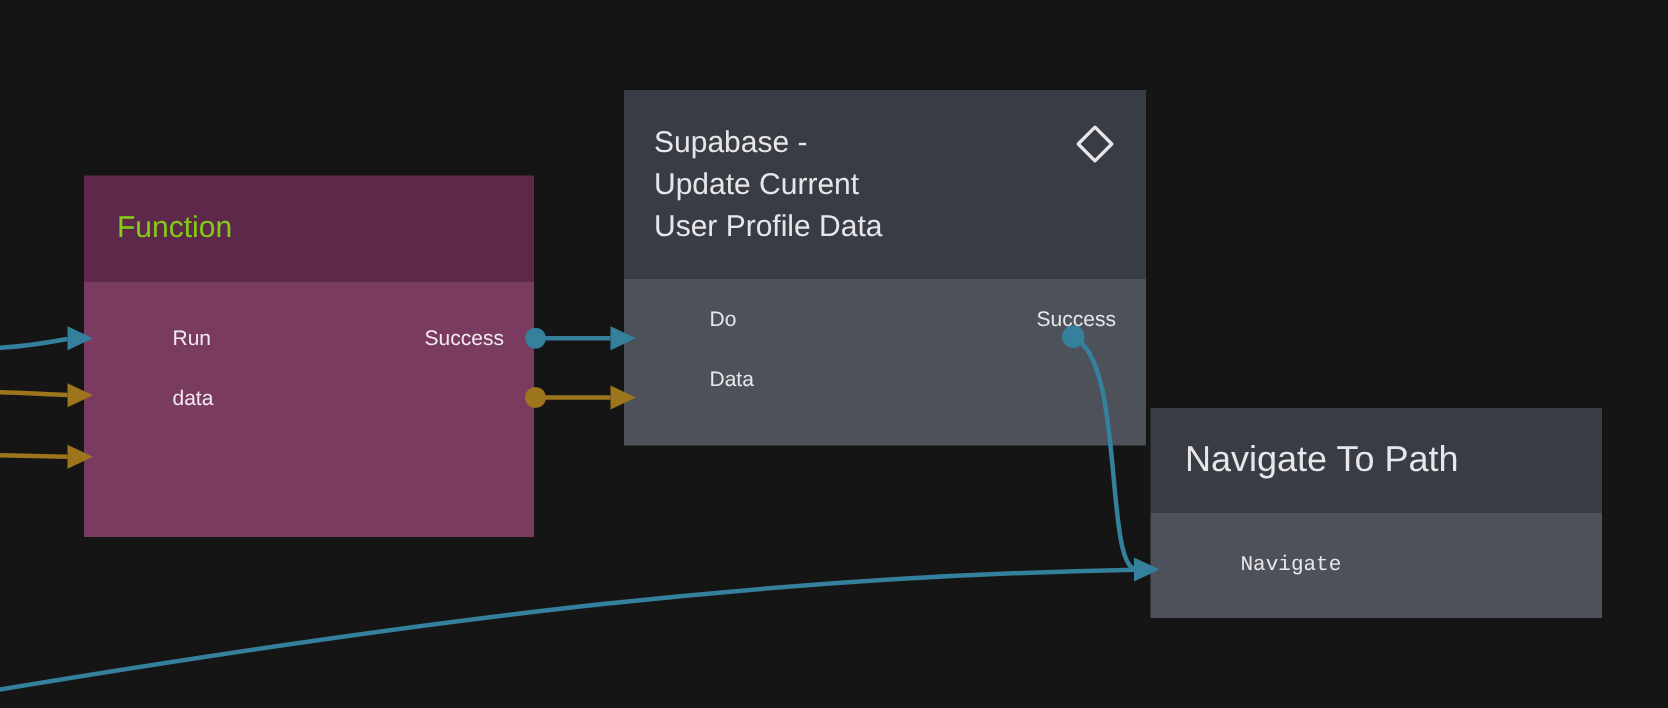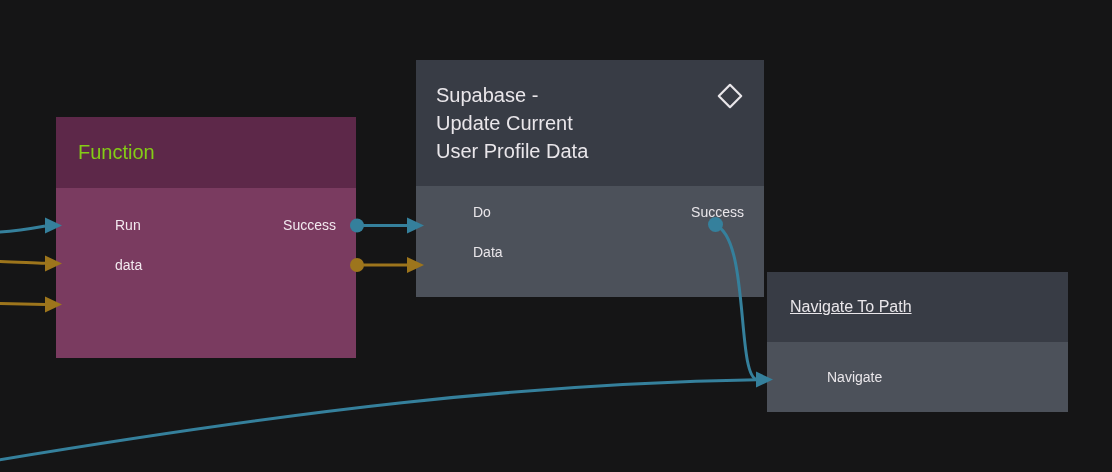--- a/index.html
+++ b/index.html
@@ -23,22 +23,22 @@
   #node-function .node-body{background:#7a3b60;height:153px;padding:17px 20px 0 22px;color:#f2e9ef;}
   
   #node-supabase{left:416px;top:60px;width:348px;}
   #node-supabase .node-header{height:126px;background:#383c45;align-items:flex-start;padding:21px 20px 0 20px;box-sizing:border-box;}
   #node-supabase .node-header .node-title{font-size:20px;line-height:28px;color:#e9e6ea;}
   #node-supabase .node-body{background:#4c515a;height:111px;padding:6px 20px 0 20px;color:#e9e6ea;box-sizing:border-box;}
   .diamond-wrap{position:absolute;top:22px;right:20px;width:28px;height:28px;}
   
   #node-navigate{left:767px;top:272px;width:301px;}
   #node-navigate .node-header{height:70px;background:#383c45;padding:0 20px 0 23px;}
-  #node-navigate .node-header .node-title{font-size:16px;color:#e9e6ea;text-decoration:underline;}
-  #node-navigate .node-body{background:#4c515a;height:70px;padding:15px 20px 0 23px;color:#e9e6ea;box-sizing:border-box;}
+  #node-navigate .node-header .node-title{font-size:24px;color:#e9e6ea;}
+  #node-navigate .node-body{background:#4c515a;height:70px;padding:15px 20px 0 23px;color:#e9e6ea;box-sizing:border-box;font-family:Liberation Mono, monospace;}
   #wire-layer{position:absolute;left:0;top:0;z-index:2;pointer-events:none;}
   #wire-layer .wire{pointer-events:stroke;}
   #wire-layer .dot,#wire-layer .arrow{pointer-events:auto;}
 </style>
 </head>
 <body>
 
 <div class="canvas">
 
   <div class="node" id="node-function">

